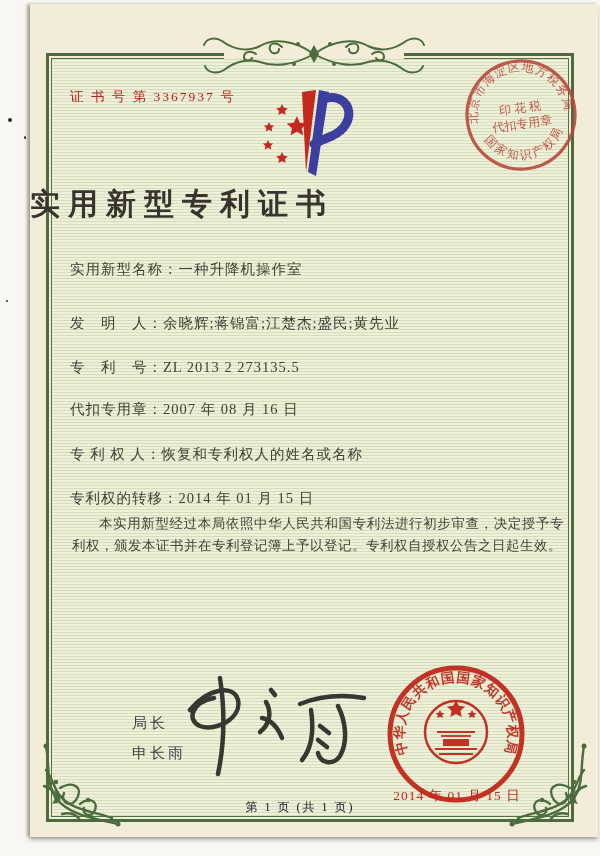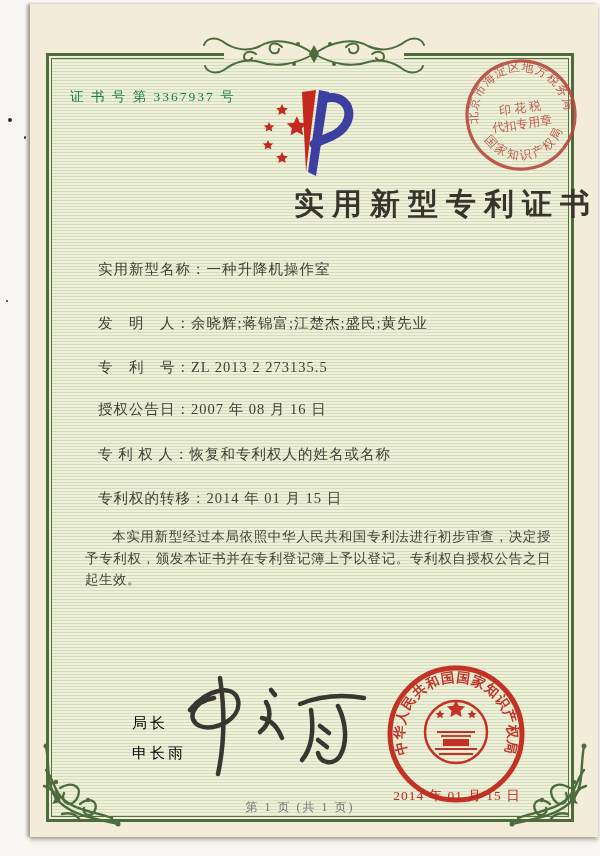--- a/index.html
+++ b/index.html
@@ -15,47 +15,47 @@
   }
   .frame{position:absolute;left:16px;top:49px;right:24px;bottom:15px;border:3px solid #4c6c3e;}
   .frame-inner{
     position:absolute;inset:2px;border:1px solid #51713f;
     background:
       repeating-linear-gradient(180deg, rgba(146,172,110,.28) 0px, rgba(146,172,110,.28) 1px, rgba(240,242,220,0) 1px, rgba(240,242,220,0) 3px),
       #eef0da;
   }
   .speck{position:absolute;background:#2c2a26;border-radius:50%;}
   .cert-number{
-    position:absolute;left:40px;top:84px;font-size:13.5px;color:#15803d;letter-spacing:2px;
+    position:absolute;left:40px;top:84px;font-size:13.5px;color:#b91c1c;letter-spacing:2px;
   }
   .logo{position:absolute;left:222px;top:84px;width:102px;height:96px;}
   .title{
-    position:absolute;left:0;right:0;top:180px;text-align:right;
-    font-size:30px;font-weight:600;color:#36342c;letter-spacing:8px;margin-left:34px;
+    position:absolute;left:0;right:0;top:180px;text-align:left;
+    font-size:30px;font-weight:600;color:#36342c;letter-spacing:8px;
   }
   .fields{position:absolute;left:40px;top:0;width:500px;}
-  .field{position:absolute;left:0;font-size:14.5px;color:#403e35;white-space:nowrap;letter-spacing:1px;margin-left:28px;}
+  .field{position:absolute;left:0;font-size:14.5px;color:#403e35;white-space:nowrap;letter-spacing:1px;}
   .f0{top:256px}.f1{top:310px}.f2{top:354px}.f3{top:396px}.f4{top:441px}.f5{top:485px}
   .paras{
     position:absolute;left:38px;top:505px;width:500px;
     font-size:13.5px;line-height:21.5px;color:#44423a;text-align:justify;letter-spacing:.5px;
   }
-  .paras p{margin:17px;text-indent:2em;}
-  .signoff{position:absolute;left:102px;font-size:15px;color:#000000;letter-spacing:3px;}
+  .paras p{margin:4px;text-indent:2em;}
+  .signoff{position:absolute;left:102px;font-size:15px;color:#404040;letter-spacing:3px;}
   .s-title{top:710px}.s-name{top:740px}
   .signature{position:absolute;left:138px;top:664px;width:212px;height:118px;}
   .stamp-top{position:absolute;left:430px;top:50px;width:122px;height:122px;transform:rotate(-8deg);opacity:.88;}
   .seal{position:absolute;left:350px;top:656px;width:152px;height:152px;opacity:.95;}
   .seal-date{
     position:absolute;left:348px;top:783px;width:158px;text-align:center;
     color:#c0291c;font-size:13.5px;letter-spacing:1px;white-space:nowrap;
   }
   .footer{
     position:absolute;left:0;width:540px;top:795px;text-align:center;
-    font-size:12px;color:#737373;letter-spacing:2px;
+    font-size:12px;color:#0f172a;letter-spacing:2px;
   }
   .orn-top{position:absolute;left:50%;top:27px;transform:translateX(-50%);width:236px;height:48px;}
   .orn-bl{position:absolute;left:2px;top:738px;width:92px;height:92px;}
   .orn-br{position:absolute;left:476px;top:738px;width:92px;height:92px;transform:scaleX(-1);}
 </style>
 </head>
 <body>
 
 <div class="paper">
 
@@ -151,21 +151,21 @@
       <textPath href="#arcBotT" startOffset="50%" text-anchor="middle">国家知识产权局</textPath>
     </text>
     <text x="61" y="58" font-size="12" fill="#b8453a" text-anchor="middle">印 花 税</text>
     <text x="61" y="74" font-size="12" fill="#b8453a" text-anchor="middle">代扣专用章</text>
   </svg>
 
   <div class="fields">
     <div class="field f0"><span>实用新型名称：</span><span>一种升降机操作室</span></div>
     <div class="field f1"><span>发　明　人：</span><span>余晓辉;蒋锦富;江楚杰;盛民;黄先业</span></div>
     <div class="field f2"><span>专　利　号：</span><span>ZL 2013 2 273135.5</span></div>
-    <div class="field f3"><span>授权公告日：</span><span>2007 年 08 月 16 日</span></div>
+    <div class="field f3"><span>代扣专用章：</span><span>2007 年 08 月 16 日</span></div>
     <div class="field f4"><span>专 利 权 人：</span><span>恢复和专利权人的姓名或名称</span></div>
     <div class="field f5"><span>专利权的转移：</span><span>2014 年 01 月 15 日</span></div>
   </div>
 
   <div class="paras">
     <p>本实用新型经过本局依照中华人民共和国专利法进行初步审查，决定授予专利权，颁发本证书并在专利登记簿上予以登记。专利权自授权公告之日起生效。</p>
   </div>
 
   <div class="signoff s-title">局长</div>
   <div class="signoff s-name">申长雨</div>

